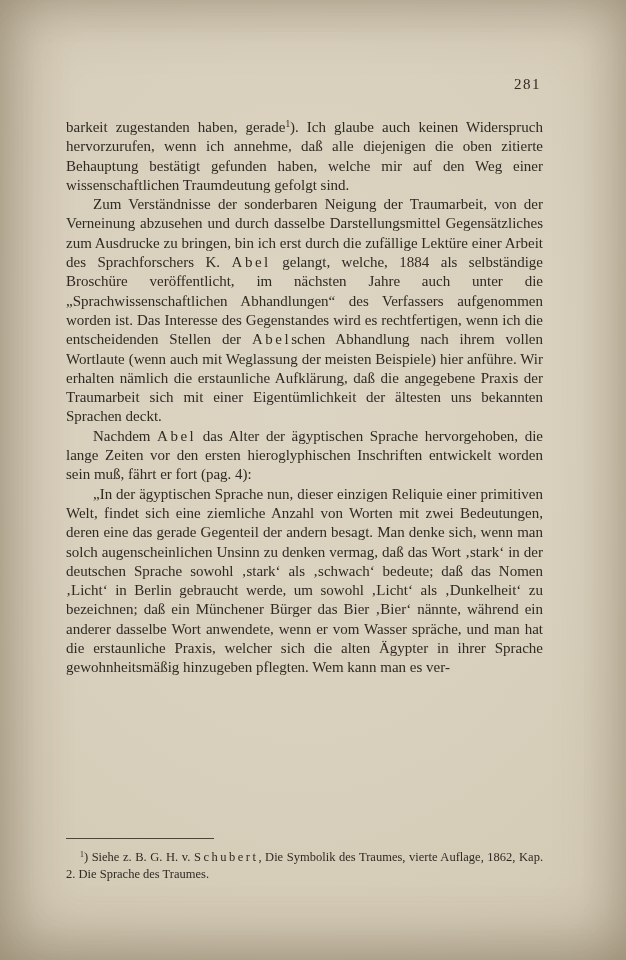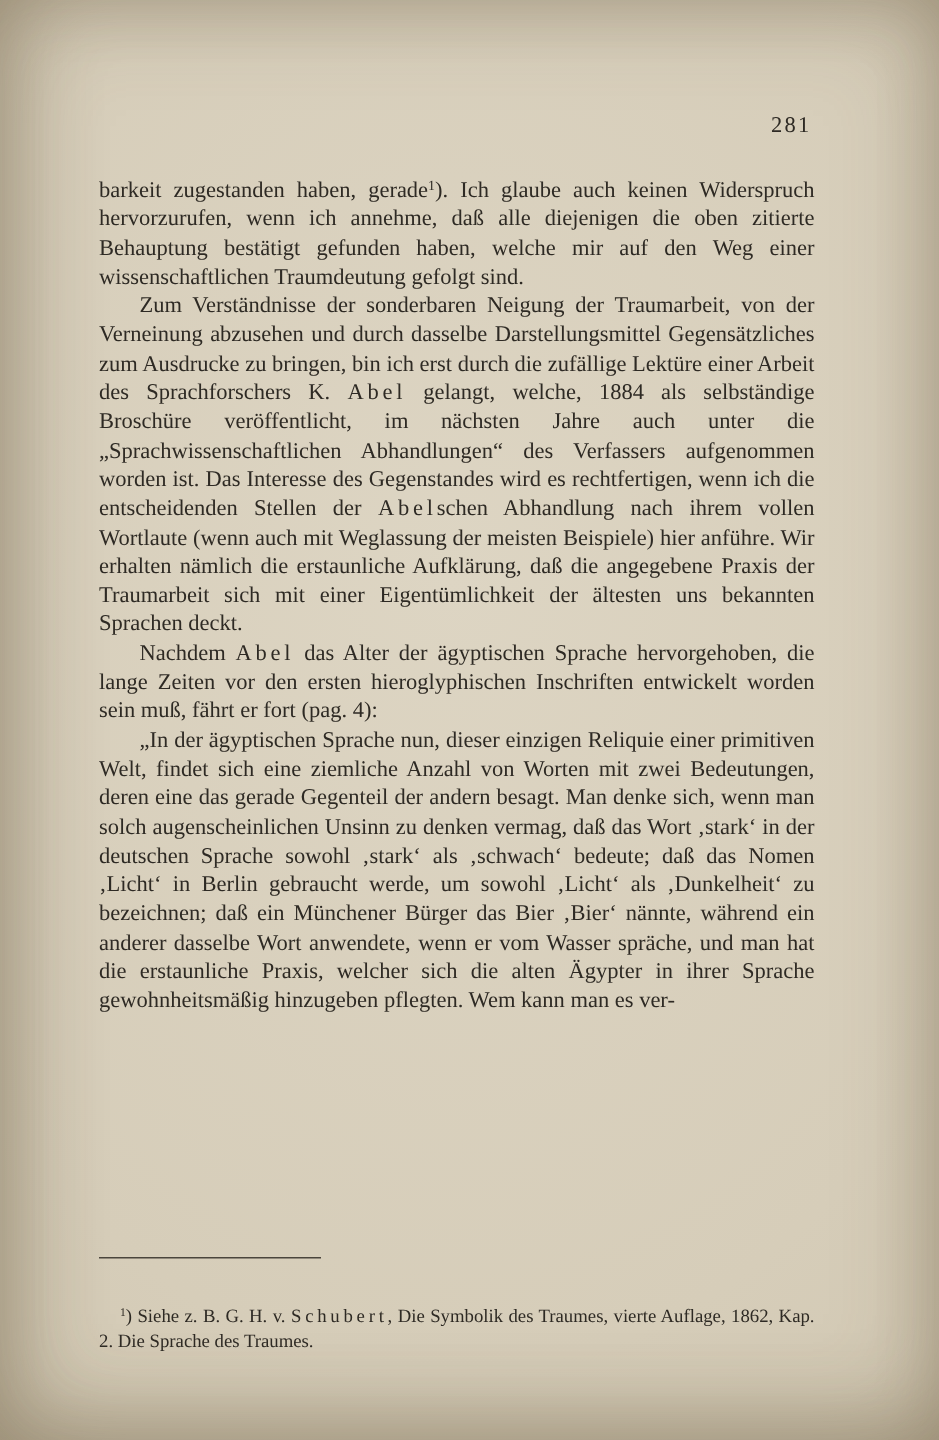--- a/index.html
+++ b/index.html
@@ -36,21 +36,21 @@
   .text-block p{margin:0;}
   .text-block p.indent{text-indent:27px;}
   .sp{letter-spacing:2.5px;}
   .sup{font-size:.62em;vertical-align:.5em;line-height:0;}
   .footnote-rule{
     position:absolute;left:66px;top:838px;width:148px;height:0;
     border-top:1px solid var(--rule);
   }
   .footnote{
     position:absolute;left:66px;top:849px;width:477px;
-    font-size:12.5px;line-height:16.5px;text-align:justify;margin-top:20px;
+    font-size:12.5px;line-height:16.5px;text-align:justify;
   }
   .footnote .first-indent{display:inline-block;width:14px;}
 </style>
 </head>
 <body>
 
 <div class="page">
   <div class="pagenum">281</div>
   <div class="text-block">
       <p><span>barkeit zugestanden haben, gerade</span><span class="sup">1</span><span>). Ich glaube auch keinen Widerspruch hervorzurufen, wenn ich annehme, daß alle diejenigen die oben zitierte Behauptung bestätigt gefunden haben, welche mir auf den Weg einer wissenschaftlichen Traumdeutung gefolgt sind.</span></p>

